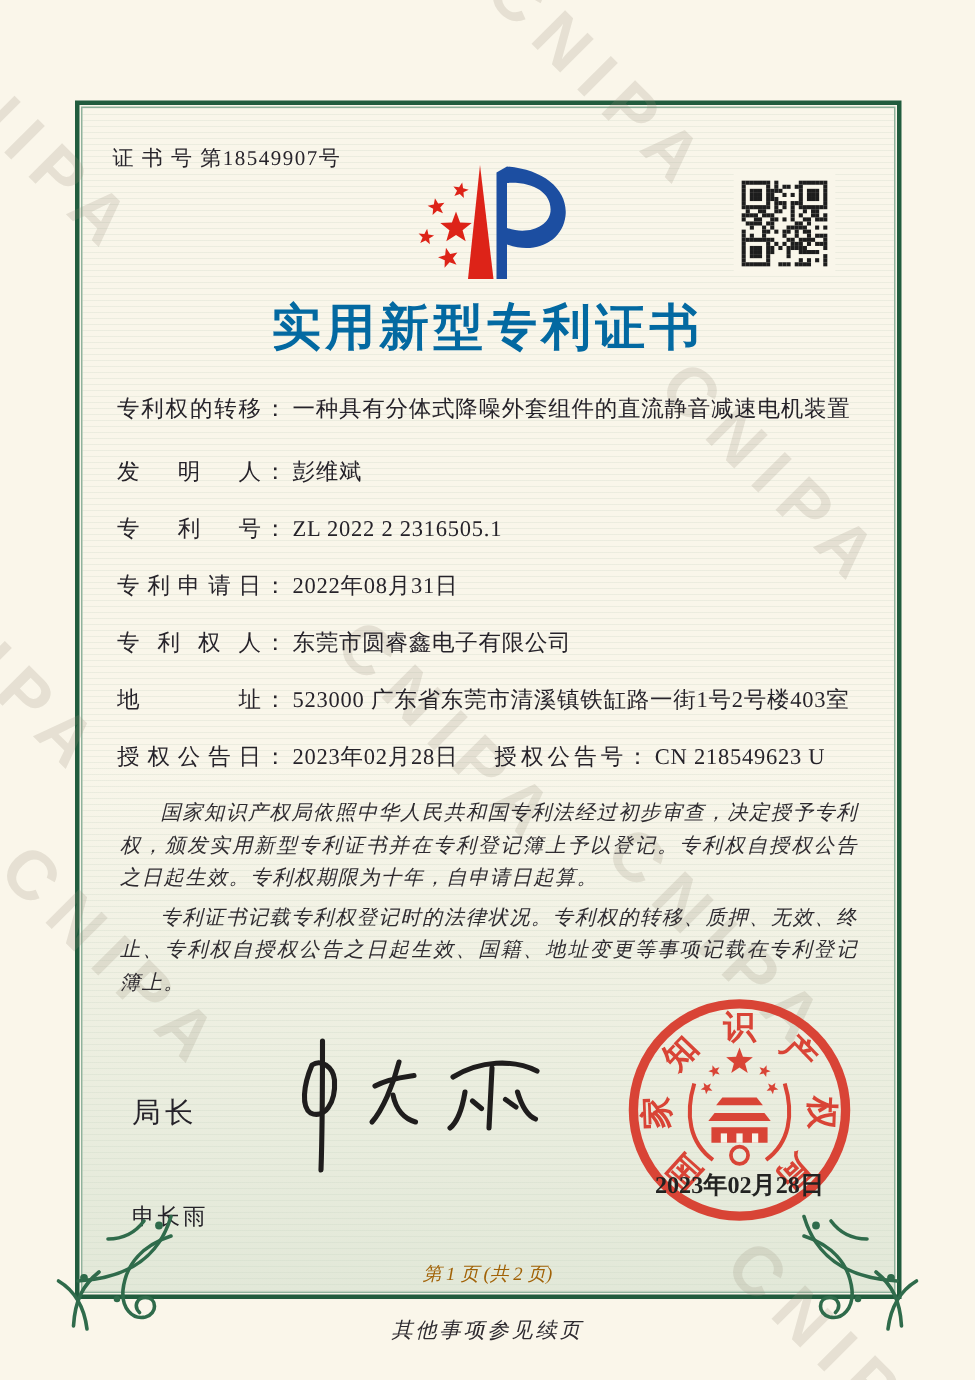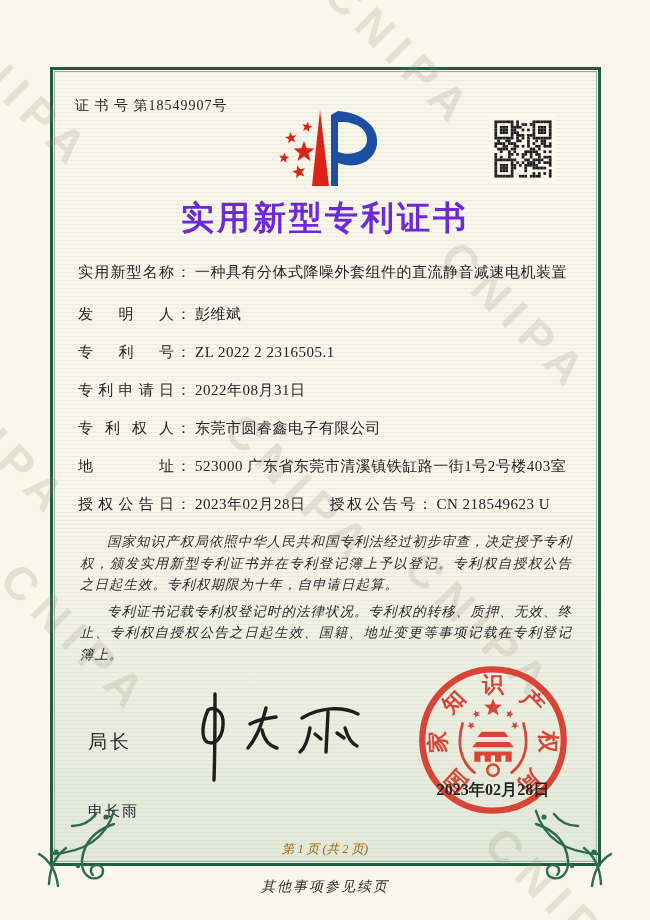--- a/index.html
+++ b/index.html
@@ -32,21 +32,21 @@
       repeating-linear-gradient(180deg, rgba(145,172,150,0.13) 0px, rgba(145,172,150,0.13) 1px, rgba(0,0,0,0) 1px, rgba(0,0,0,0) 4px),
       #f9f6ea;
   }
   .content{position:absolute;inset:0;z-index:3;}
   
   .cert-no{position:absolute;left:75px;top:97px;font-size:14px;letter-spacing:1px;}
   .logo{position:absolute;left:273px;top:106px;width:112px;height:86px;}
   .qr{position:absolute;left:489px;top:115px;width:68px;height:68px;}
   .title{
     position:absolute;left:0;top:196px;width:100%;text-align:center;
-    font-size:33px;font-weight:bold;letter-spacing:3px;color:#6d28d9;
+    font-size:33px;font-weight:bold;letter-spacing:3px;color:#0369a1;
   }
   
   .rows{position:absolute;left:78px;top:0;width:500px;}
   .row{position:absolute;left:0;font-size:15px;white-space:nowrap;}
   .row .lab{
     display:inline-block;width:96px;vertical-align:bottom;
     text-align:justify;text-align-last:justify;
   }
   .row .colon{display:inline-block;margin:0 4px 0 2px;}
   .row .val{letter-spacing:0.5px;}
@@ -350,21 +350,21 @@
         <rect x="17" y="22" width="1" height="1"></rect>
         <rect x="18" y="22" width="1" height="1"></rect>
         <rect x="22" y="22" width="1" height="1"></rect>
       </g>
   </svg>
 
   <div class="title">实用新型专利证书</div>
 
   <div class="rows">
     <div class="row r1">
-      <span class="lab">实用新型名称</span><span class="colon">：</span><span class="val">一种具有分体式降噪外套组件的直流静音减速电机装置</span>
+      <span class="lab">专利权的转移</span><span class="colon">：</span><span class="val">一种具有分体式降噪外套组件的直流静音减速电机装置</span>
     </div>
     <div class="row r2">
       <span class="lab">发明人</span><span class="colon">：</span><span class="val">彭维斌</span>
     </div>
     <div class="row r3">
       <span class="lab">专利号</span><span class="colon">：</span><span class="val">ZL 2022 2 2316505.1</span>
     </div>
     <div class="row r4">
       <span class="lab">专利申请日</span><span class="colon">：</span><span class="val">2022年08月31日</span>
     </div>

